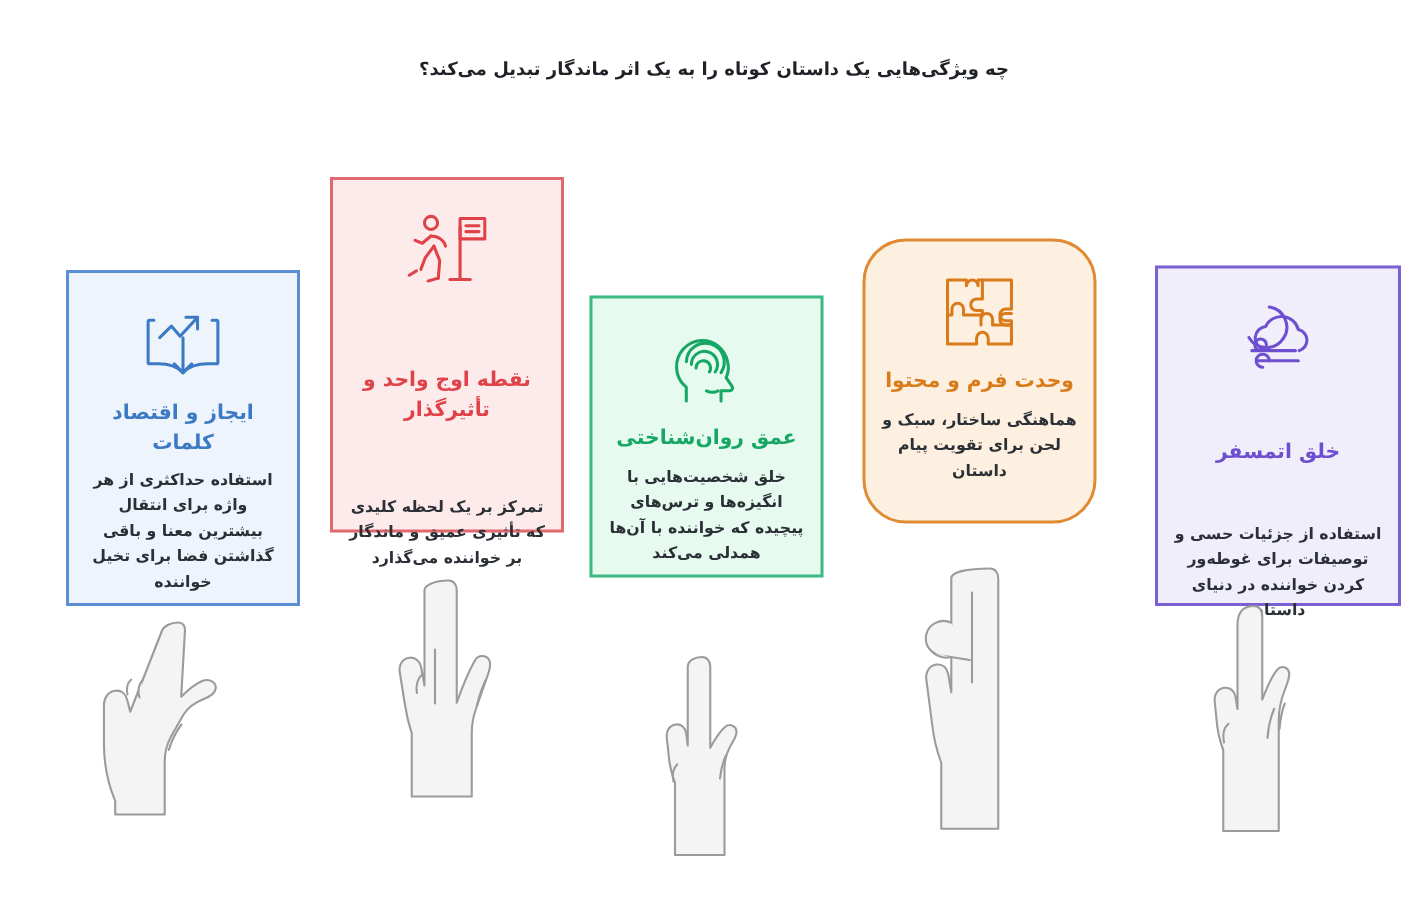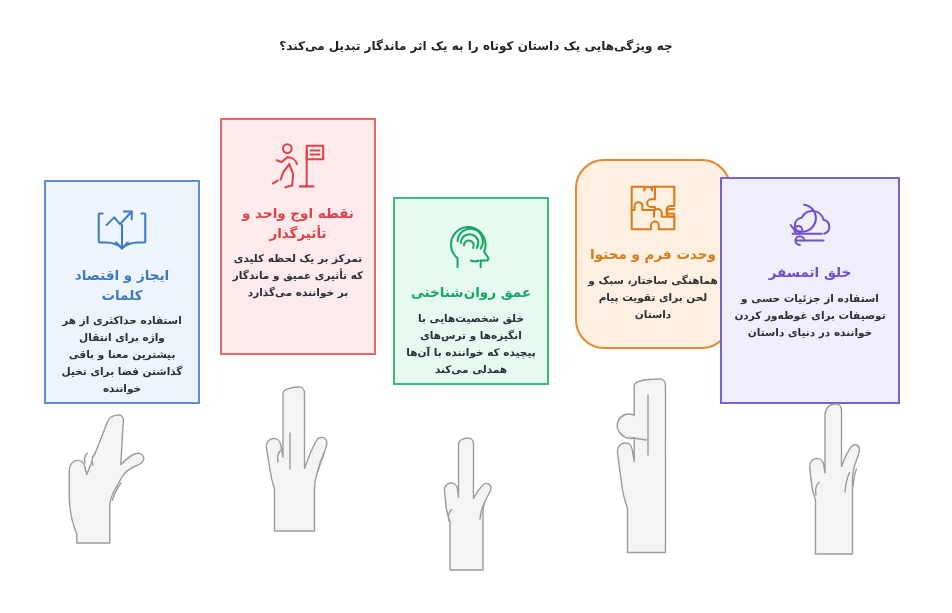--- a/index.html
+++ b/index.html
@@ -59,24 +59,24 @@
   .card-desc {
     font-size: 10.5px;
     font-weight: bold;
     color: #2b2f36;
     line-height: 1.62;
     padding: 0 10px;
   }
 
   
   #card-0 { left: 44px;  top: 180px; width: 156px; height: 224px; }
-  #card-1 { left: 220px; top: 118px; width: 156px; height: 237px; }
+  #card-1 { left: 220px; top: 118px; width: 156px; height: 237px; gap: 40px; }
   #card-2 { left: 393px; top: 197px; width: 156px; height: 188px; }
   #card-3 { left: 575px; top: 159px; width: 156px; height: 190px; border-radius: 29px; }
-  #card-4 { left: 720px; top: 177px; width: 180px; height: 227px; }
+  #card-4 { left: 770px; top: 177px; width: 164px; height: 227px; gap: 29px; }
 
   
   .hand {
     position: absolute;
     pointer-events: none;
   }
   #hand-0 { left: 56px;  top: 408px; }
   #hand-1 { left: 262px; top: 383px; }
   #hand-2 { left: 434px; top: 434px; }
   #hand-3 { left: 604px; top: 375px; }

